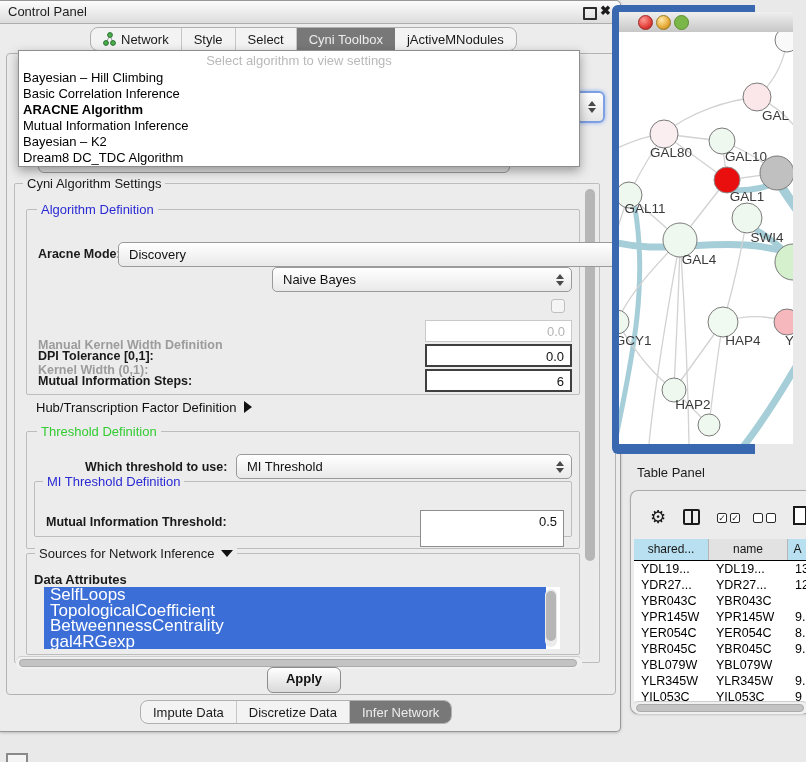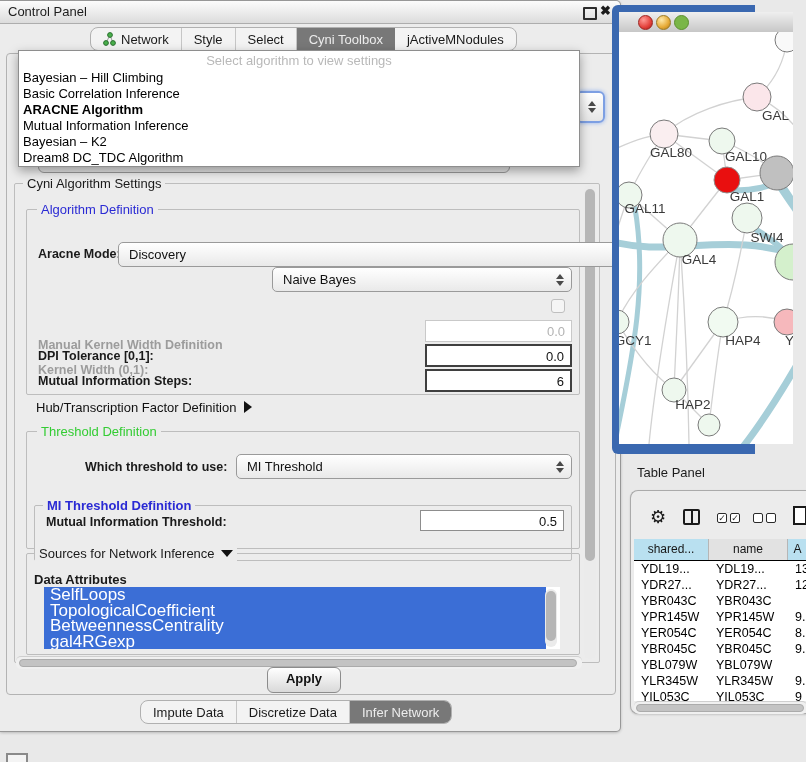--- a/index.html
+++ b/index.html
@@ -190,25 +190,25 @@
   </div>
 
   <div class="abs fs" style="left:26px;top:430px;width:552px;height:116px;">
     <span class="fs-legend green" style="left:10px;">Threshold Definition</span>
   </div>
   <span class="abs lbl" style="left:85px;top:459px;">Which threshold to use:</span>
   <div class="abs combo" style="left:236px;top:453px;width:336px;height:25px;">
     <span class="val">MI Threshold</span>
     <span class="stepper"></span>
   </div>
-  <div class="abs fs" style="left:34px;top:504px;width:536px;height:54px;font-weight:bold;">
+  <div class="abs fs" style="left:34px;top:480px;width:536px;height:54px;">
     <span class="fs-legend blue" style="left:8px;">MI Threshold Definition</span>
   </div>
   <span class="abs lbl" style="left:46px;top:514px;">Mutual Information Threshold:</span>
-  <div class="abs tfield mid" style="left:420px;top:509px;width:144px;height:21px;">0.5</div>
+  <div class="abs tfield mid" style="left:420px;top:509px;width:144px;height:37px;">0.5</div>
 
   <div class="abs fs" style="left:26px;top:552px;width:552px;height:100px;">
     <span class="fs-legend" style="left:8px;"><span>Sources for Network Inference</span><span class="arrow-down"></span></span>
   </div>
   <span class="abs lbl" style="left:34px;top:571px;font-size:13px;">Data Attributes</span>
   <div class="abs attr-list" style="left:44px;top:586px;width:516px;height:62px;">
 
       <div class="attr-item"><span>SelfLoops</span></div>
 
       <div class="attr-item"><span>TopologicalCoefficient</span></div>

